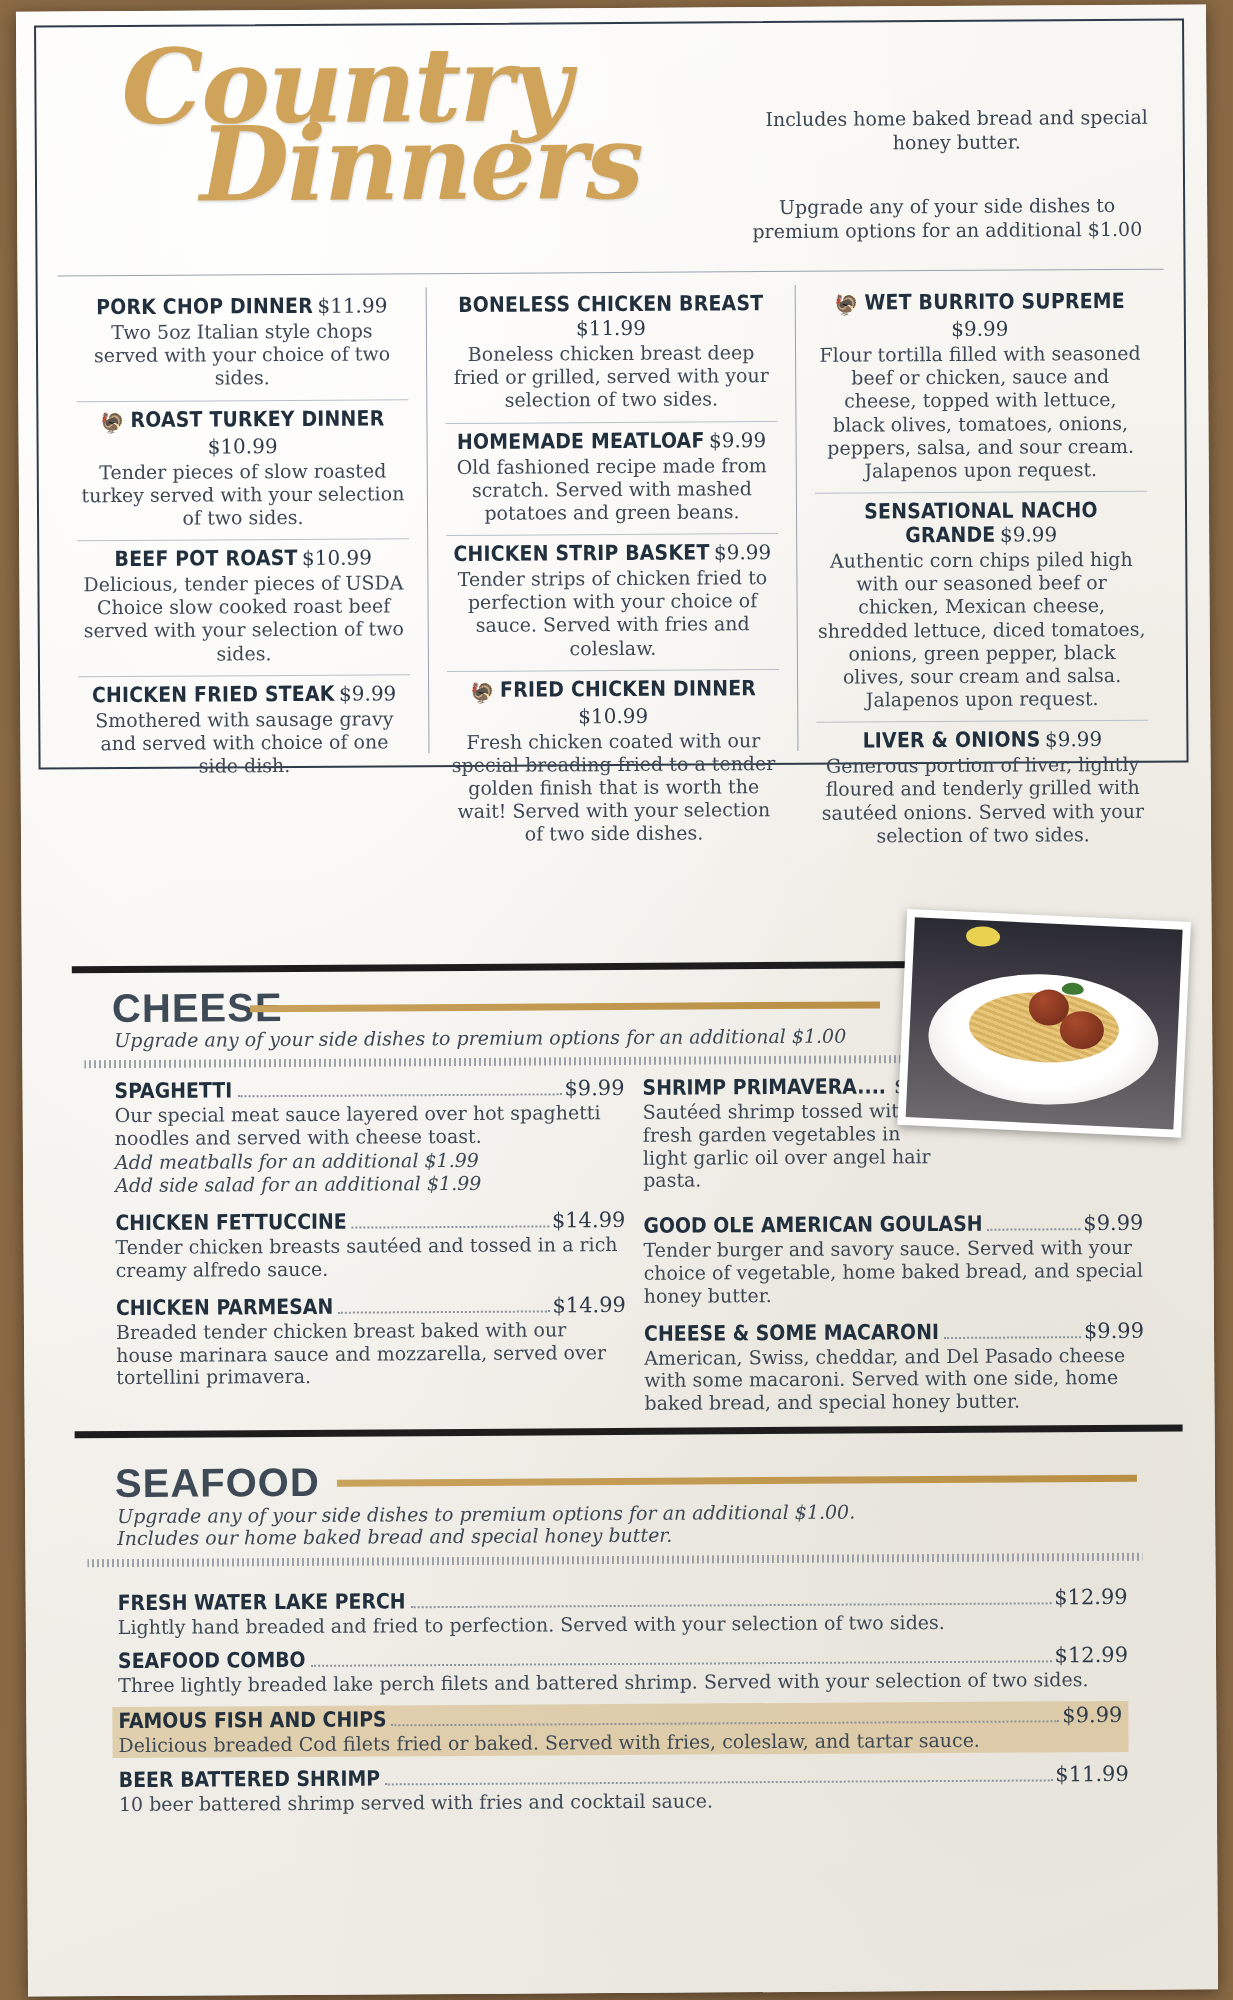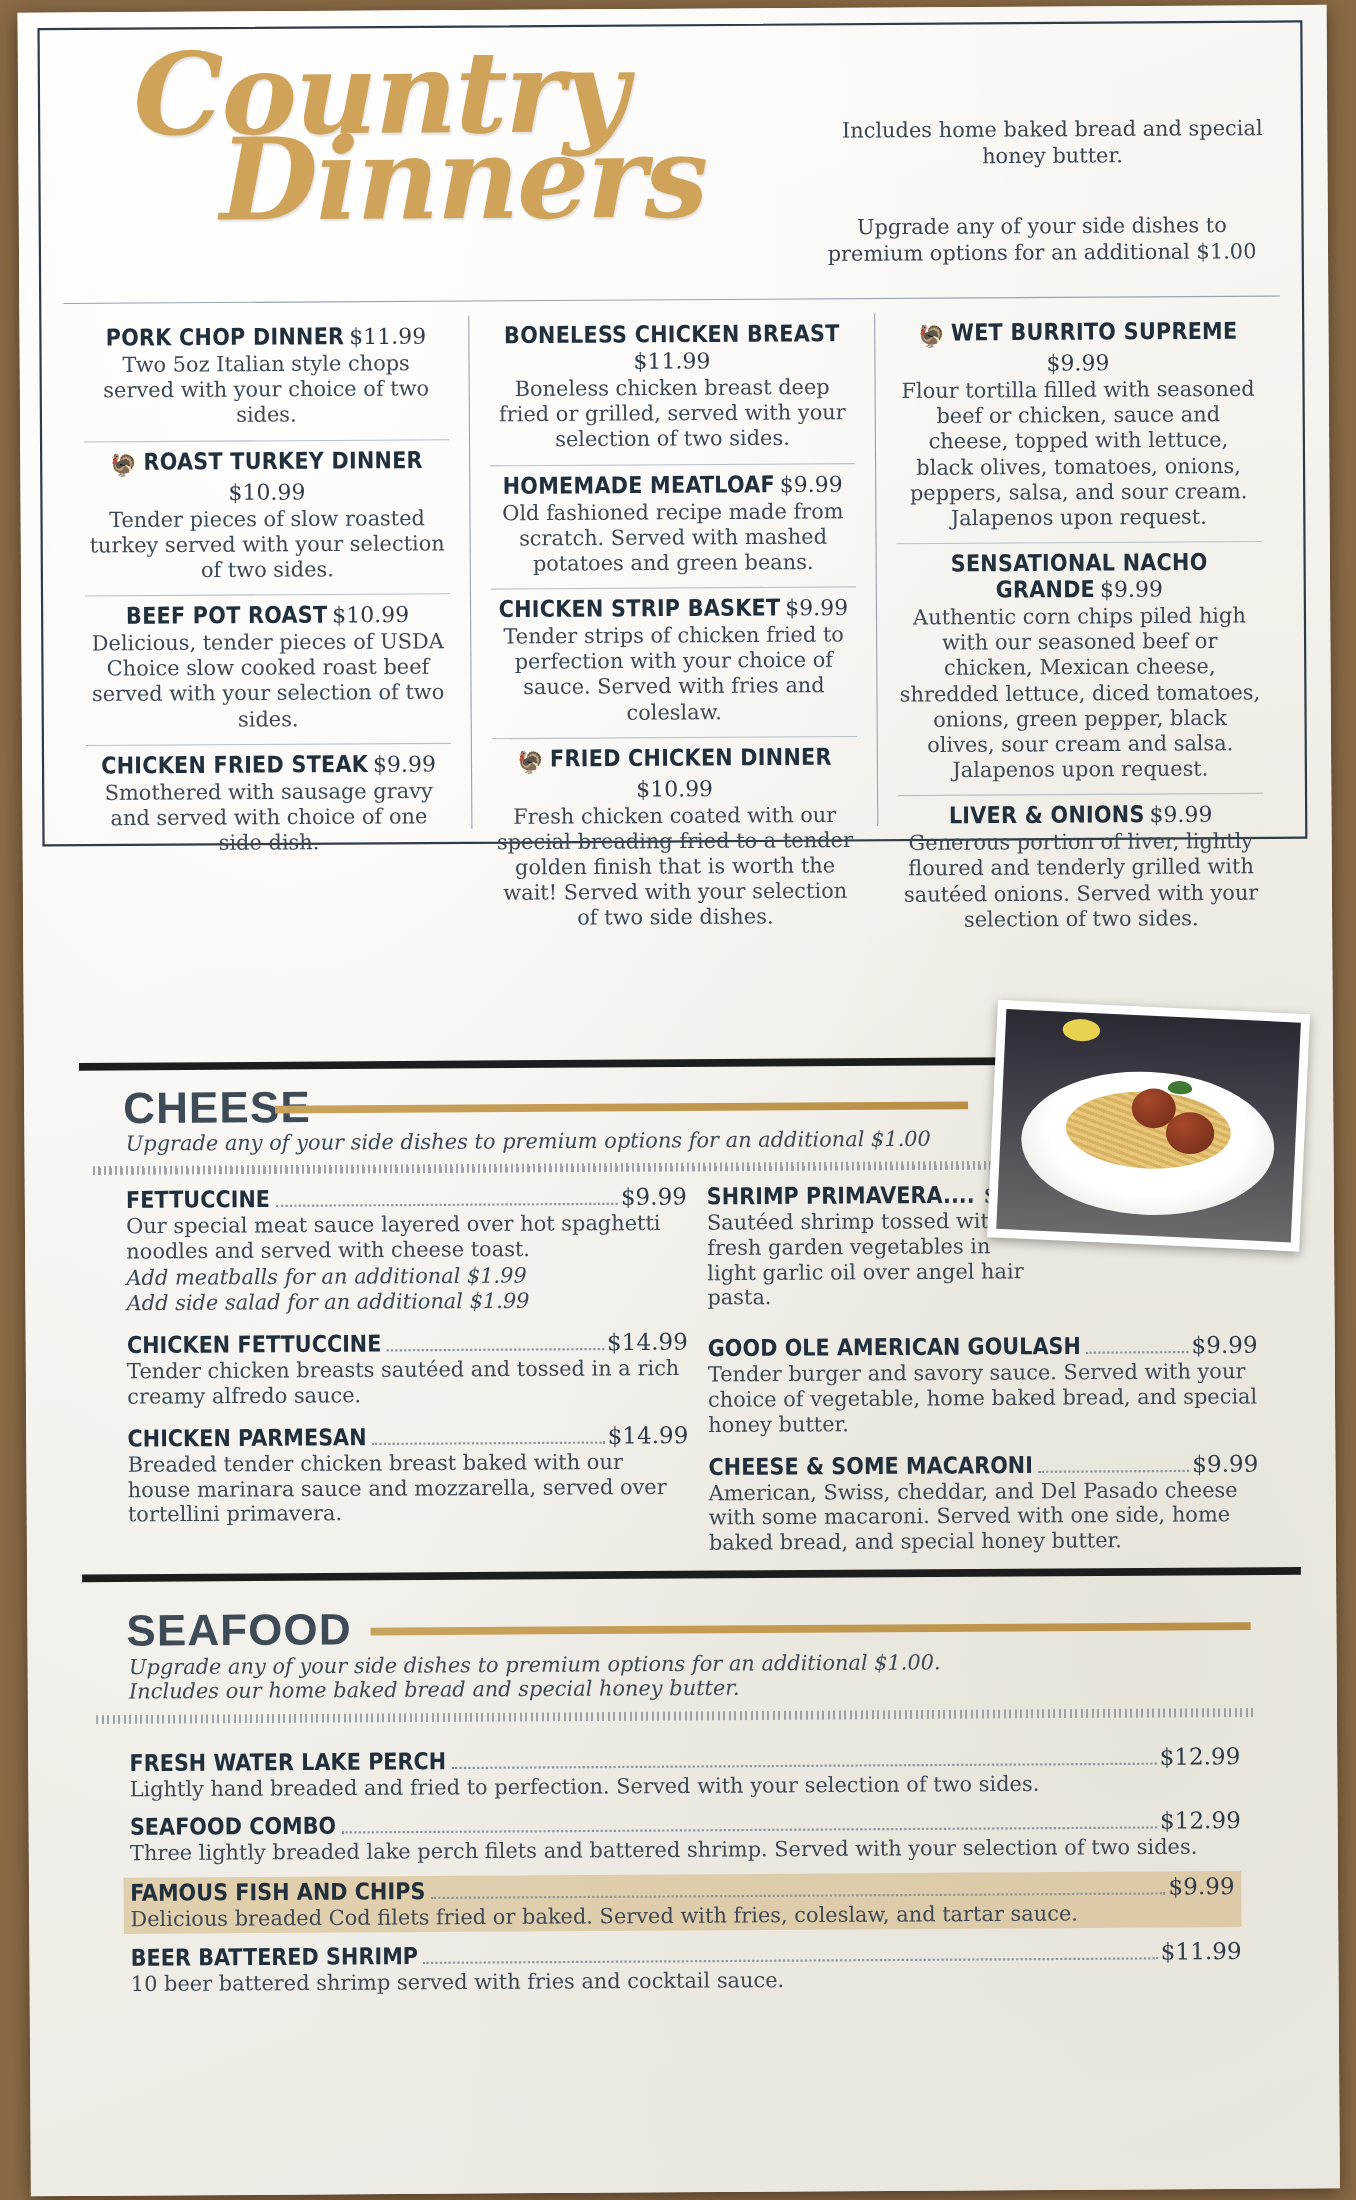--- a/index.html
+++ b/index.html
@@ -336,21 +336,21 @@
 
     <div class="sec-rule-top" style="top: 955px;"></div>
     <div class="sec-head" style="left: 90px; top: 975px;">CHEESE</div>
     <div class="sec-gold" style="left: 228px; top: 995px; width: 630px;"></div>
     <div class="sec-sub" style="left: 92px; top: 1018px; width: 800px;">Upgrade any of your side dishes to premium options for an additional $1.00</div>
     <div class="hatch" style="left: 62px; top: 1049px; width: 1040px;"></div>
 
     <div class="pasta-col" style="left: 92px; top: 1068px; width: 510px;">
       <div class="dish">
         <div class="dish-line">
-          <span class="dish-name">FETTUCCINE</span>
+          <span class="dish-name">SPAGHETTI</span>
           <span class="dots"></span>
           <span class="dish-price">$9.99</span>
         </div>
         <div class="dish-desc">Our special meat sauce layered over hot spaghetti noodles and served with cheese toast.</div>
         <div class="dish-desc" style="font-style:italic">Add meatballs for an additional $1.99</div>
         <div class="dish-desc" style="font-style:italic">Add side salad for an additional $1.99</div>
       </div>
       <div class="dish">
         <div class="dish-line">
           <span class="dish-name">CHICKEN FETTUCCINE</span>

